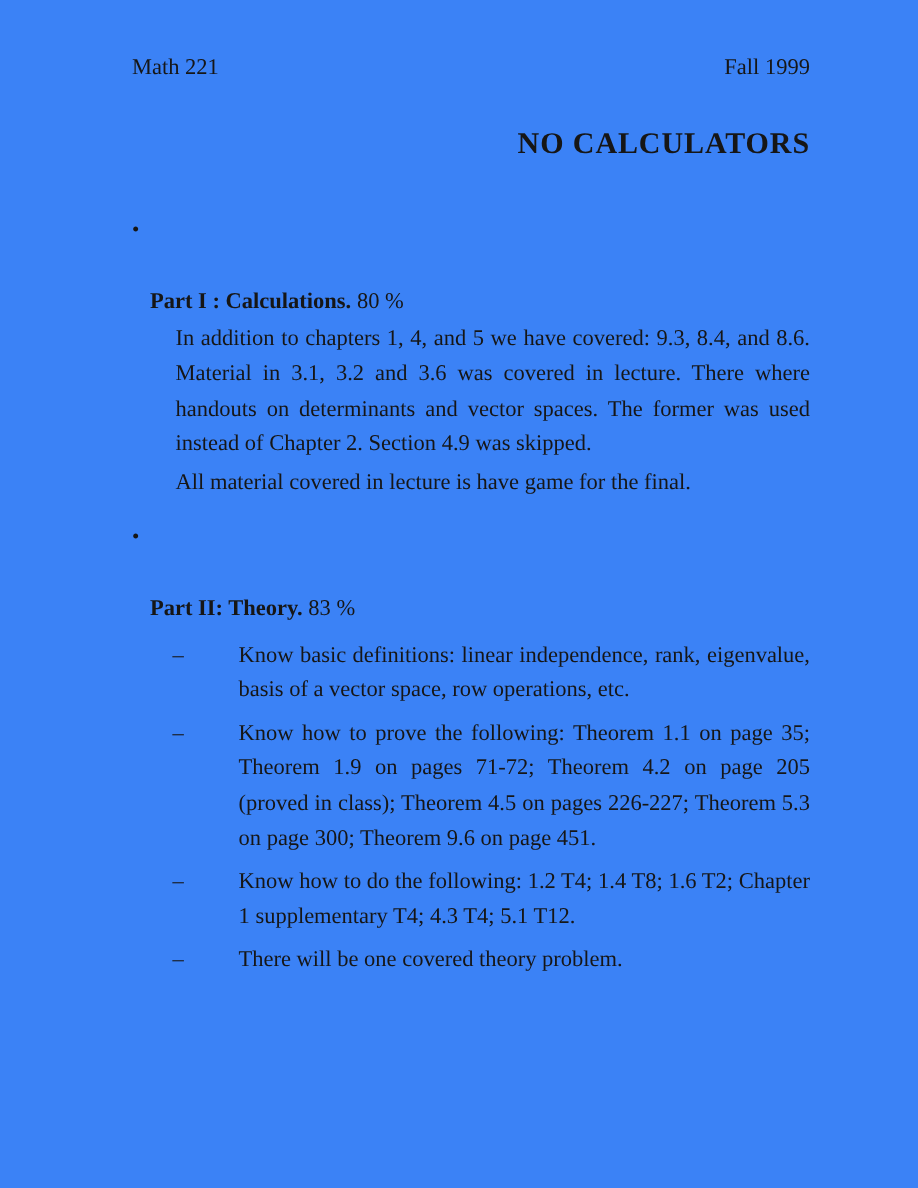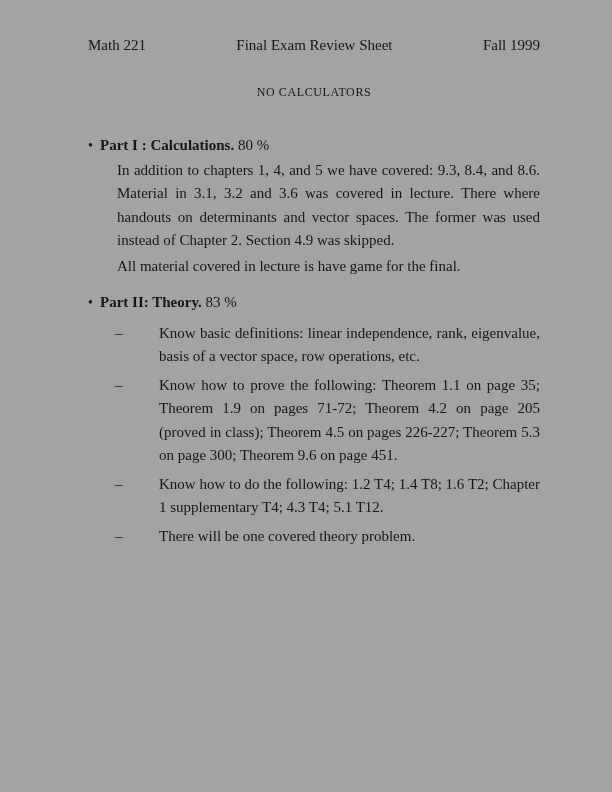--- a/index.html
+++ b/index.html
@@ -4,61 +4,62 @@
 <style>
   html, body {
     margin: 0;
     padding: 0;
     background: #ffffff;
   }
   .page {
     position: relative;
     width: 612px;
     height: 792px;
-    background: #a3a3a3;
+    background: #3b82f6;
     color: #161616;
     font-family: "Liberation Serif", "DejaVu Serif", serif;
     font-size: 15px;
     overflow: hidden;
   }
   .content {
     position: absolute;
     left: 88px;
     top: 37px;
     width: 452px;
   }
   .header {
     display: flex;
     justify-content: space-between;
     align-items: baseline;
     line-height: 16px;
   }
   .doc-title {
     margin-top: 32px;
-    text-align: center;
-    font-weight: normal;
-    font-size: 12px;
+    text-align: right;
+    font-weight: bold;
+    font-size: 20px;
     letter-spacing: 0.6px;
   }
   .parts {
     margin-top: 34px;
   }
   .part {
     display: grid;
     grid-template-columns: 12px 1fr;
     margin-top: 13px;
   }
   .part:first-child { margin-top: 0; }
   .bullet {
     line-height: 23.5px;
     font-size: 14px;
   }
   .part-body { min-width: 0; }
   .part-head {
     line-height: 23.5px;
+    margin-top: 48px;
   }
   .part-head b { font-weight: bold; }
   .para {
     margin: 1px 0 0 17px;
     line-height: 23.5px;
     text-align: justify;
   }
   .para + .para { margin-top: 2px; }
   .sublist { margin-top: 7px; }
   .subitem {
@@ -77,21 +78,20 @@
   }
 </style>
 </head>
 <body>
 
 <div class="page">
   <div class="content">
 
     <div class="header">
       <span>Math 221</span>
-      <span>Final Exam Review Sheet</span>
       <span>Fall 1999</span>
     </div>
 
     <div class="doc-title">NO CALCULATORS</div>
 
     <div class="parts">
 
       <div class="part">
         <span class="bullet">•</span>
         <div class="part-body">

